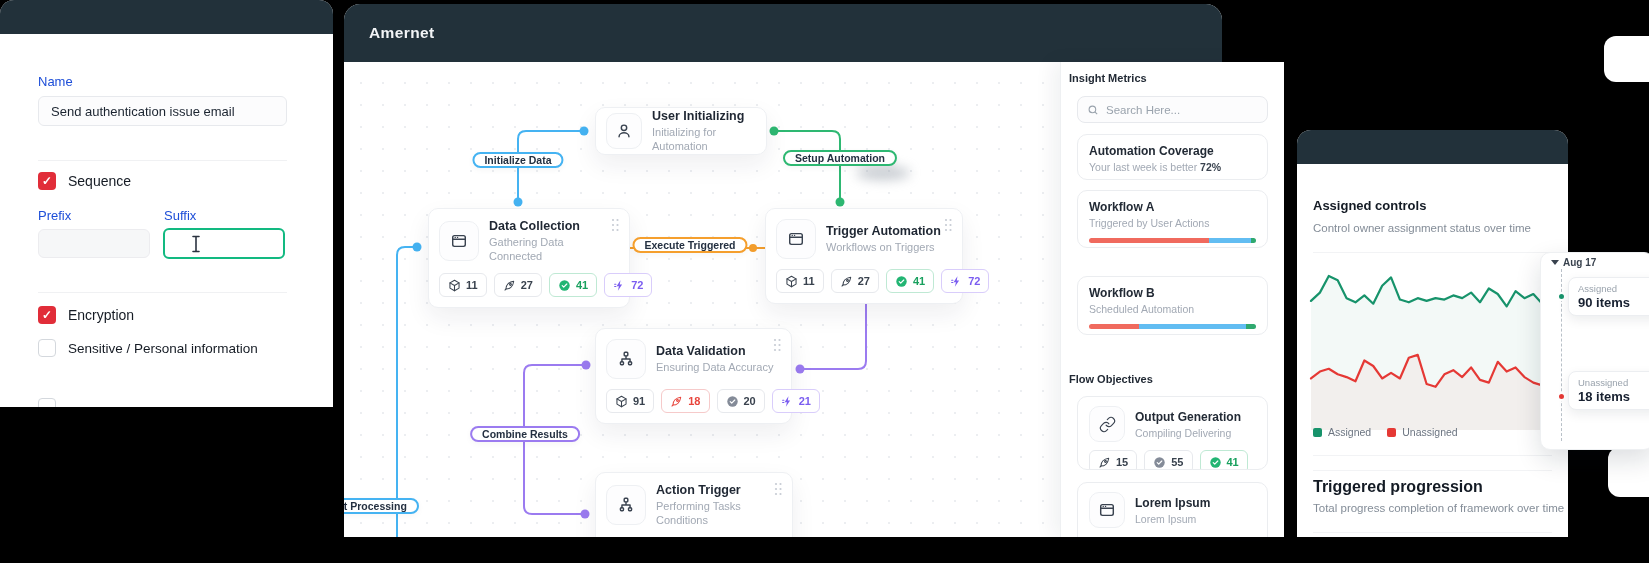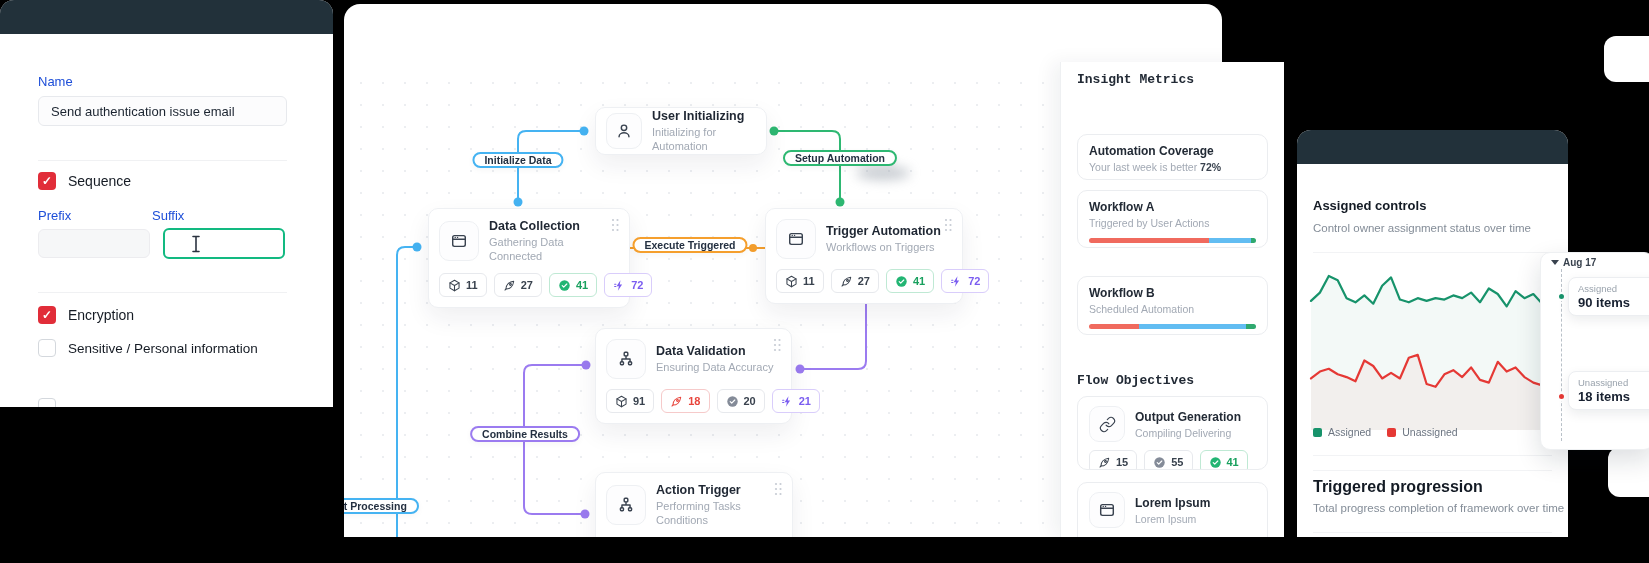--- a/index.html
+++ b/index.html
@@ -47,21 +47,21 @@
   .badge.v-red{border-color:#f6caca;color:#e8453c;}
   .badge.v-gray{color:#39424e;}
   .pill{position:absolute;background:#fff;border:2px solid #999;border-radius:999px;padding:0 10px;
         font-size:10.5px;font-weight:700;color:#243041;white-space:nowrap;box-shadow:0 2px 6px rgba(0,0,0,.04);}
   .pill.c-blue{border-color:#45B3F2;} .pill.c-green{border-color:#2EB872;}
   .pill.c-orange{border-color:#F59F2D;} .pill.c-purple{border-color:#9B7BF0;}
   .smudge{position:absolute;width:54px;height:14px;background:#9aa2ac;filter:blur(6px);opacity:.55;border-radius:50%;}
   
   .sidebar{left:1060px;top:62px;width:223px;height:475px;border-left:1px solid #eef0f2;
            box-shadow:-8px 0 18px rgba(20,30,45,.06);overflow:hidden;}
-  .sb-title{position:absolute;left:16px;font-size:13px;font-weight:700;color:#222a35;font-family:Liberation Mono, monospace;}
+  .sb-title{position:absolute;left:8px;font-size:11px;font-weight:700;color:#222a35;}
   .search{position:absolute;left:16px;top:34px;width:191px;height:27px;border:1px solid #e7e9ed;border-radius:8px;
           background:#fcfcfd;display:flex;align-items:center;gap:7px;padding:0 9px;box-sizing:border-box;color:#9aa3ad;}
   .search span{font-size:11.5px;}
   .sb-card{position:absolute;left:16px;width:191px;border:1px solid #ebedf0;border-radius:10px;background:#fff;
            box-sizing:border-box;padding:9px 11px;overflow:hidden;}
   .sb-card .t{font-size:12px;font-weight:700;color:#222a35;}
   .sb-card .s{font-size:10.5px;color:#a2a9b4;margin-top:3px;white-space:nowrap;}
   .sb-card .s b{color:#39424e;}
   .wf-bar{display:flex;height:5px;border-radius:3px;overflow:hidden;margin-top:9px;}
   .wf-bar i{display:block;height:100%;}
@@ -115,21 +115,21 @@
     </div>
 
     <div class="divider" style="top:160px;"></div>
 
     <div class="cbrow" style="left:38px;top:172px;">
       <span class="cb checked">✓</span>
       <span class="cblabel">Sequence</span>
     </div>
 
     <div class="fld-label" style="left:38px;top:208px;">Prefix</div>
-    <div class="fld-label" style="left:152px;top:208px;text-align:center;">Suffix</div>
+    <div class="fld-label" style="left:164px;top:208px;text-align:center;">Suffix</div>
     <div class="txt-input gray" style="left:38px;top:229px;width:112px;height:29px;">
       <span></span>
     </div>
     <div class="txt-input focus" style="left:163px;top:228px;width:122px;height:31px;">
       <span></span>
     </div>
     <svg class="ibeam" style="left:190px;top:235px;" width="12" height="18" viewBox="0 0 12 18">
       <path d="M3 1.5 H9 M6 1.5 V16.5 M3 16.5 H9" stroke="#2b3340" stroke-width="1.6" fill="none" stroke-linecap="round"></path>
     </svg>
 
@@ -142,20 +142,23 @@
     <div class="cbrow" style="left:38px;top:339px;">
       <span class="cb un"></span>
       <span class="cblabel" style="font-size:13.5px;">Sensitive / Personal information</span>
     </div>
     <div class="cbrow" style="left:38px;top:398px;">
       <span class="cb un"></span>
     </div>
   </div>
 
   <div class="panel center-window">
+    <div class="cw-head teal">
+      <span class="cw-title">Amernet</span>
+    </div>
     <div class="canvas" id="canvas">
       <svg class="edges" width="716" height="475" viewBox="0 0 716 475">
 
         <path d="M240 69 H182 Q174 69 174 77 V140" stroke="#45B3F2" stroke-width="2" fill="none"></path>
         <circle cx="240" cy="69" r="4.5" fill="#45B3F2"></circle>
           <circle cx="174" cy="140" r="4.5" fill="#45B3F2"></circle>
 
         <path d="M430 69 H488 Q496 69 496 77 V140" stroke="#2EB872" stroke-width="2" fill="none"></path>
         <circle cx="430" cy="69" r="4.5" fill="#2EB872"></circle>
           <circle cx="496" cy="140" r="4.5" fill="#2EB872"></circle>
@@ -421,20 +424,27 @@
           <div class="pill c-orange" style="left: 346px; top: 175px; transform: translateX(-50%);">Execute Triggered</div>
           <div class="pill c-purple" style="left: 181px; top: 364px; transform: translateX(-50%);">Combine Results</div>
           <div class="pill c-blue" style="left: -18px; top: 436px;">ct Processing</div>
         </div>
     </div>
   </div>
 
   <div class="panel sidebar">
     <div class="sb-title" style="top:10px;">Insight Metrics</div>
 
+    <div class="search">
+      <svg width="12" height="12" viewBox="0 0 20 20">
+        <circle cx="9" cy="9" r="5.5" stroke="#9aa3ad" stroke-width="1.8" fill="none"></circle>
+        <path d="M13.5 13.5 L17 17" stroke="#9aa3ad" stroke-width="1.8"></path>
+      </svg>
+      <span>Search Here...</span>
+    </div>
 
     <div class="sb-card" style="top:72px;height:46px;">
       <div class="t">Automation Coverage</div>
       <div class="s">
         <span>Your last week is better </span><b>72%</b>
       </div>
     </div>
 
     <div class="sb-card" style="top:128px;height:58px;">
       <div class="t">Workflow A</div>

